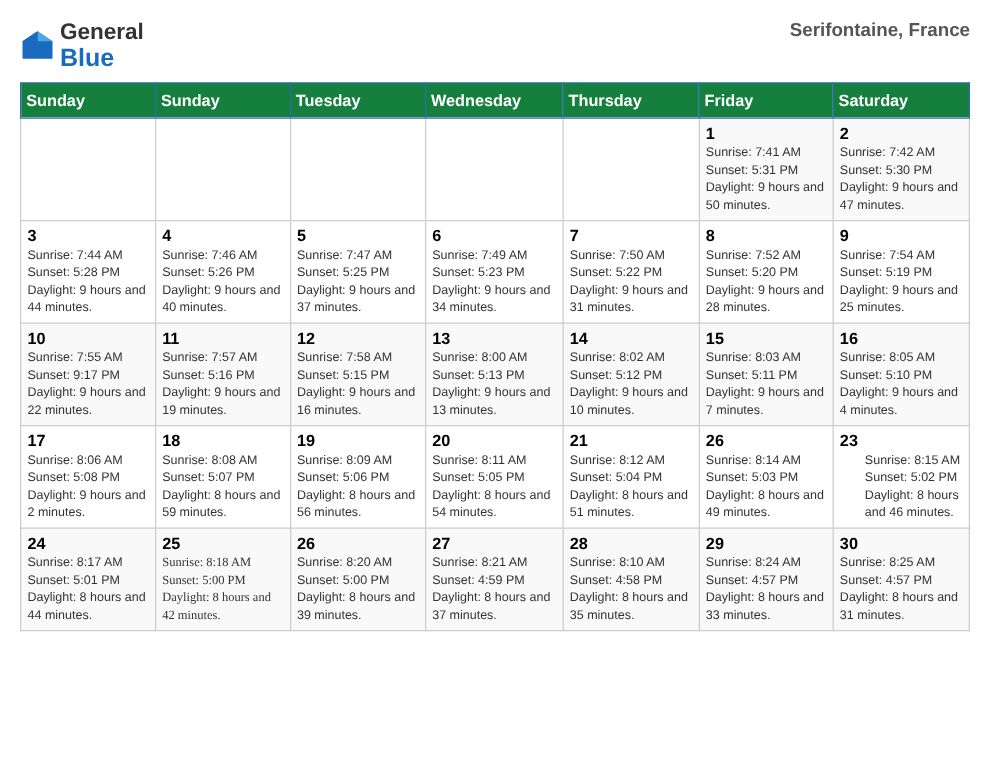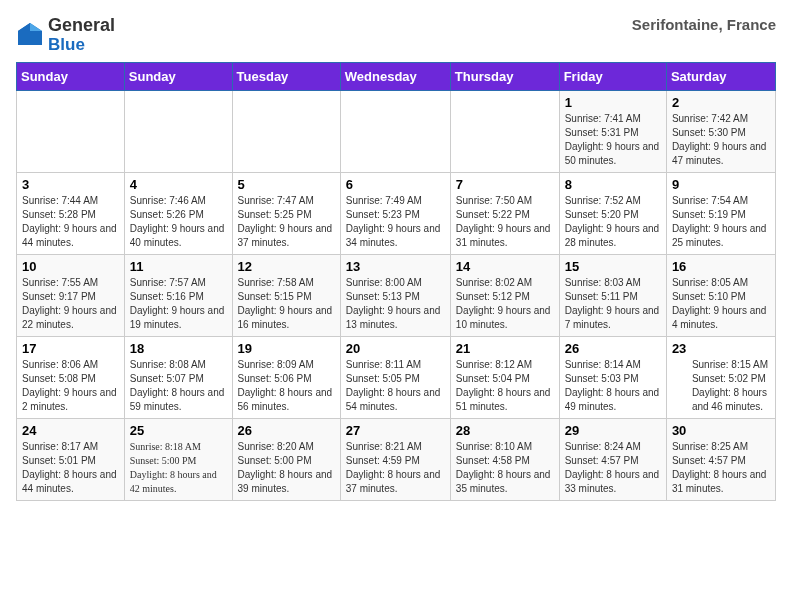--- a/index.html
+++ b/index.html
@@ -41,21 +41,21 @@
     .location {
       font-size: 15px;
       color: #555;
       font-weight: bold;
     }
     .calendar {
       width: 100%;
       border-collapse: collapse;
     }
     .calendar thead th {
-      background: #6d28d9;
+      background: #15803d;
       color: #fff;
       font-size: 13px;
       font-weight: bold;
       padding: 6px 4px;
       border: 1px solid #2b6cb0;
       text-align: left;
       margin-top: 32px;
     }
     .calendar tbody td {
       vertical-align: top;
@@ -89,21 +89,21 @@
 
 <div class="header">
   <div class="logo">
     <svg class="logo-icon" viewBox="0 0 28 28" xmlns="http://www.w3.org/2000/svg">
       <polygon points="14,2 26,10 26,24 2,24 2,10" fill="#1a6bbf"></polygon>
       <polygon points="14,2 26,10 14,10" fill="#4da6e8"></polygon>
       <polygon points="14,2 2,10 14,10" fill="#1a6bbf"></polygon>
     </svg>
     <div class="logo-text">
       <span style="font-size:18px;font-weight:bold;color:#333;">General</span>
-      <span style="font-size:17px;font-weight:bold;color:#1a6bbf;">Blue</span>
+      <span style="font-size:20px;font-weight:bold;color:#1a6bbf;">Blue</span>
     </div>
   </div>
   <div class="title-block">
     <div class="location">Serifontaine, France</div>
   </div>
 </div>
 
 <table class="calendar">
   <thead>
     <tr>

